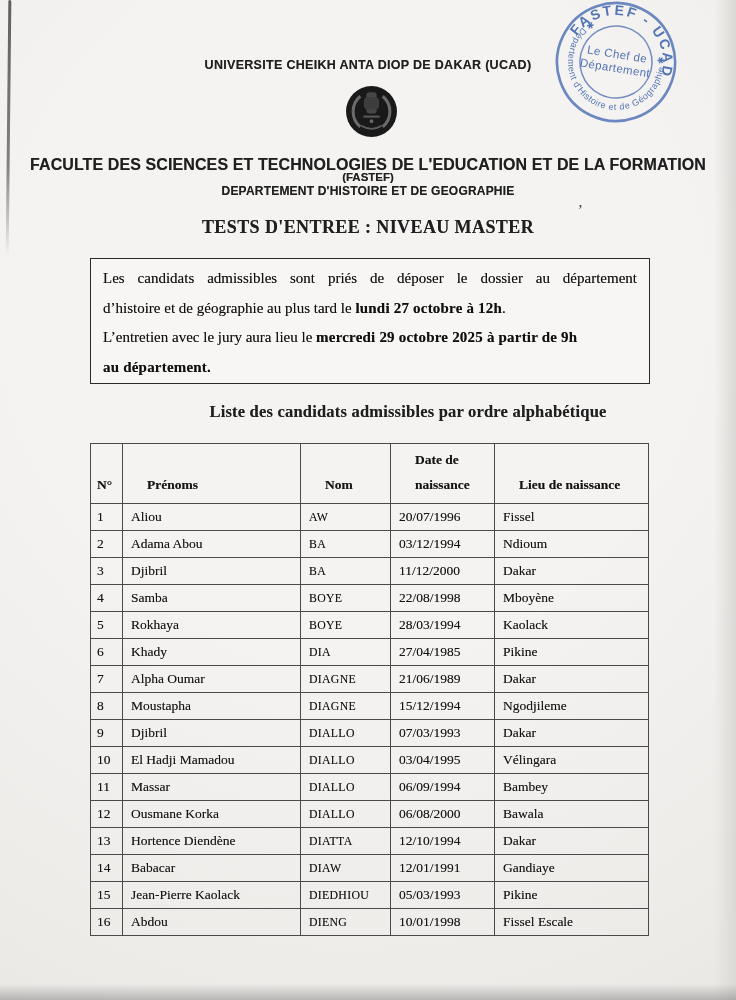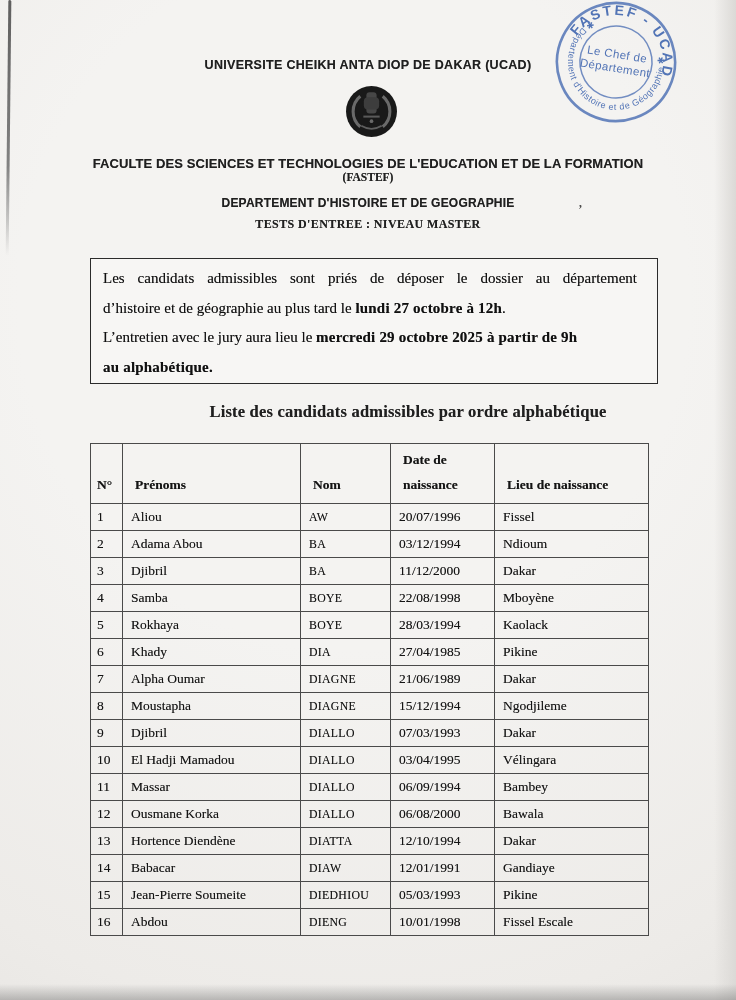--- a/index.html
+++ b/index.html
@@ -11,54 +11,54 @@
   .page{
     position:absolute;inset:0;
     background:radial-gradient(130% 100% at 48% 30%, #f4f3f1 35%, #edebe8 72%, #e2e0dd 100%);
   }
   .txt{position:absolute;color:#1f1f1f;text-shadow:0 0 .4px rgba(30,30,30,.55);}
   .sans{font-family:"Liberation Sans",sans-serif;}
   .serif{font-family:"Liberation Serif",serif;}
   .center{left:0;width:736px;text-align:center;}
 
   .uni-title{top:58px;font-size:12.5px;font-weight:bold;letter-spacing:.3px;}
-  .fac1{top:156px;font-size:13px;font-weight:bold;letter-spacing:.1px;}
-  .fac2{top:171px;font-size:11.5px;font-weight:bold;font-family:Liberation Serif, serif;}
-  .dept{top:196px;font-size:12px;font-weight:bold;letter-spacing:.2px;}
-  .doc-title{top:217px;font-size:12px;font-weight:bold;letter-spacing:.4px;}
+  .fac1{top:156px;font-size:16px;font-weight:bold;letter-spacing:.1px;}
+  .fac2{top:171px;font-size:11.5px;font-weight:bold;}
+  .dept{top:184px;font-size:12px;font-weight:bold;letter-spacing:.2px;}
+  .doc-title{top:217px;font-size:18px;font-weight:bold;letter-spacing:.4px;}
   .stray{left:578px;top:203px;font-size:14px;color:#4a4a4a;}
 
   .logo{position:absolute;left:345px;top:85px;width:53px;height:53px;filter:blur(.3px);}
 
   .stamp{position:absolute;left:534px;top:-4px;width:178px;height:152px;opacity:.88;filter:blur(.25px);}
 
   .notice{
     position:absolute;left:90px;top:258px;width:534px;height:113px;
     border:1.6px solid #2b2b2b;background:rgba(255,255,255,.25);
-    padding:5px 20px 6px 12px;
+    padding:5px 12px 6px 12px;
     font-size:15px;color:#101010;line-height:29.5px;
     text-shadow:0 0 .4px rgba(20,20,20,.5);
   }
   .notice .l1{text-align:justify;text-align-last:justify;}
   .notice .ln{white-space:nowrap;}
   .notice b{letter-spacing:.2px;}
 
   .list-title{top:402px;font-size:16.5px;font-weight:bold;letter-spacing:.2px;padding-left:40px;}
 
   table.cands{
     position:absolute;left:90px;top:443px;width:558px;
     border-collapse:collapse;table-layout:fixed;
     font-family:"Liberation Serif",serif;color:#141414;
     border:1.6px solid #333;
     text-shadow:0 0 .4px rgba(20,20,20,.45);
   }
   table.cands th,table.cands td{border:1.2px solid #4a4a4a;overflow:hidden;}
   table.cands th{
     font-size:13.5px;font-weight:bold;text-align:left;
-    vertical-align:bottom;padding:3px 6px 6px 12px;line-height:25px;height:57px;box-sizing:border-box;
+    vertical-align:bottom;padding:3px 6px 6px 24px;line-height:25px;height:57px;box-sizing:border-box;
   }
   table.cands td{
     font-size:13.5px;height:27px;padding:0 5px 0 8px;
     vertical-align:middle;white-space:nowrap;box-sizing:border-box;
   }
   table.cands th.h-num,table.cands td.c-num{padding-left:6px;}
   table.cands td.c-nom{font-size:11.8px;letter-spacing:.3px;margin-top:8px;}
 
   .edge-left{
     position:absolute;left:7px;top:0;width:3px;height:256px;border-radius:2px;
@@ -119,21 +119,21 @@
   <div class="txt sans center fac1">FACULTE DES SCIENCES ET TECHNOLOGIES DE L'EDUCATION ET DE LA FORMATION</div>
   <div class="txt sans center fac2">(FASTEF)</div>
   <div class="txt sans center dept">DEPARTEMENT D'HISTOIRE ET DE GEOGRAPHIE</div>
   <div class="txt serif center doc-title">TESTS D'ENTREE : NIVEAU MASTER</div>
   <div class="txt serif stray">’</div>
 
   <div class="notice serif">
     <div class="l1">Les candidats admissibles sont priés de déposer le dossier au département</div>
     <div class="ln"><span>d’histoire et de géographie au plus tard le </span><b>lundi 27 octobre à 12h</b><span>.</span></div>
     <div class="ln"><span>L’entretien avec le jury aura lieu le </span><b>mercredi 29 octobre 2025 à partir de 9h</b></div>
-    <div class="ln"><b>au alphabétique.</b></div>
+    <div class="ln"><b>au département.</b></div>
   </div>
 
   <div class="txt serif center list-title">Liste des candidats admissibles par ordre alphabétique</div>
 
   <table class="cands">
     <colgroup>
       <col style="width:32px">
         <col style="width:178px">
         <col style="width:90px">
         <col style="width:104px">
@@ -256,21 +256,21 @@
   <tr>
     <td class="c-num">14</td>
     <td>Babacar</td>
     <td class="c-nom">DIAW</td>
     <td>12/01/1991</td>
     <td>Gandiaye</td>
   </tr>
 
   <tr>
     <td class="c-num">15</td>
-    <td>Jean-Pierre Soumeite</td>
+    <td>Jean-Pierre Kaolack</td>
     <td class="c-nom">DIEDHIOU</td>
     <td>05/03/1993</td>
     <td>Pikine</td>
   </tr>
 
   <tr>
     <td class="c-num">16</td>
     <td>Abdou</td>
     <td class="c-nom">DIENG</td>
     <td>10/01/1998</td>

